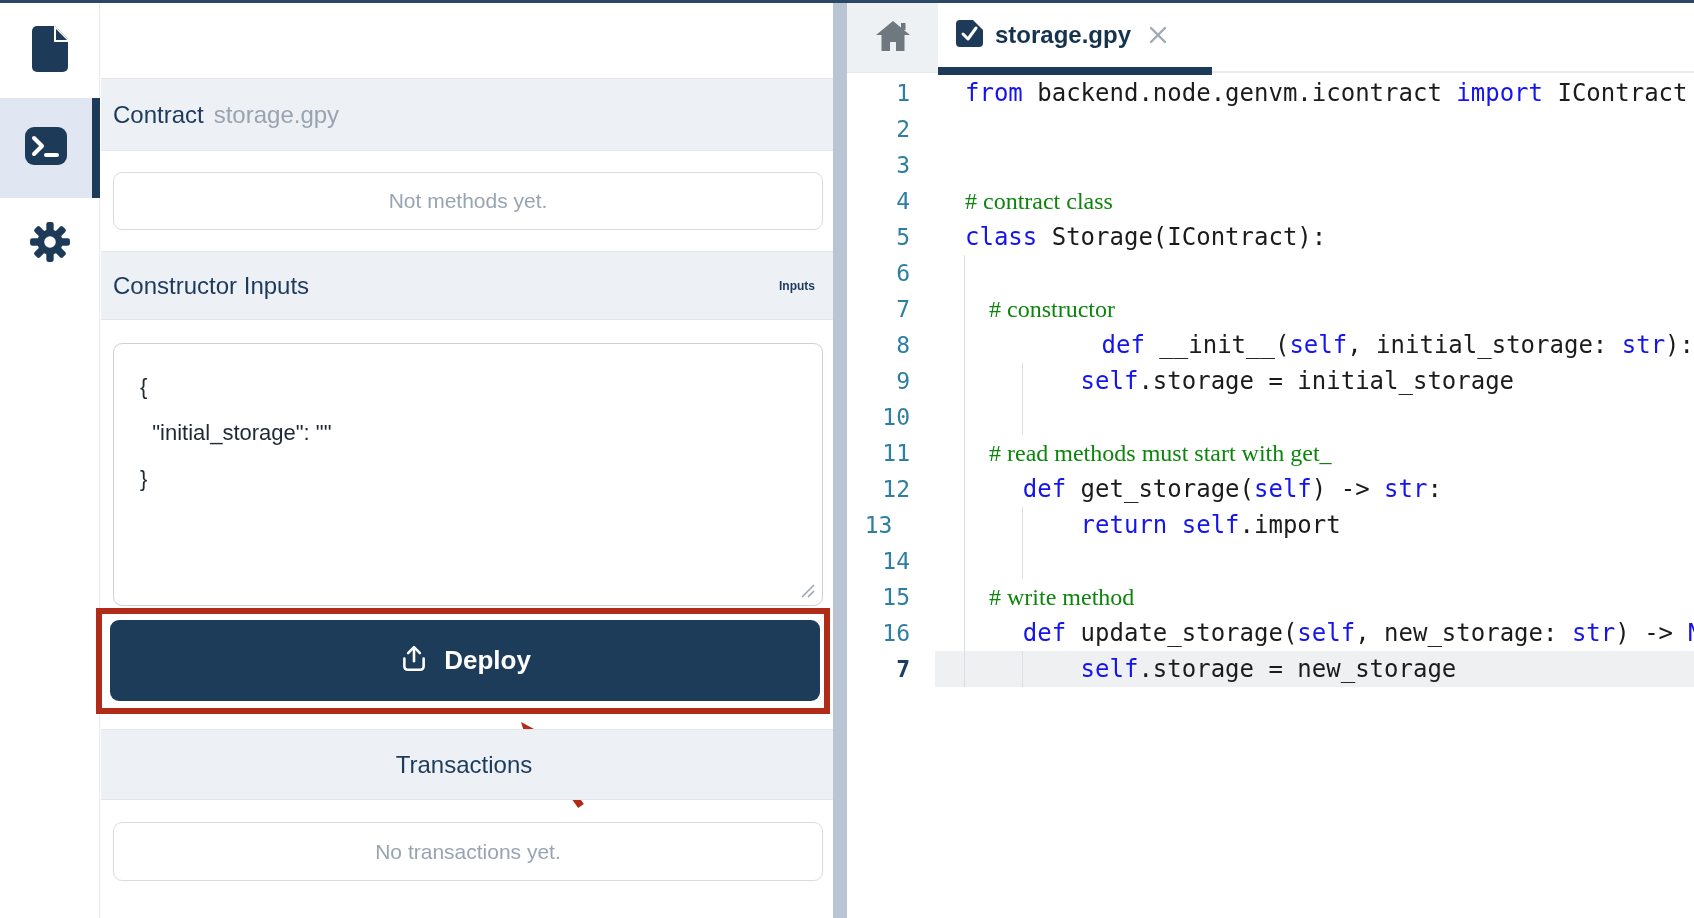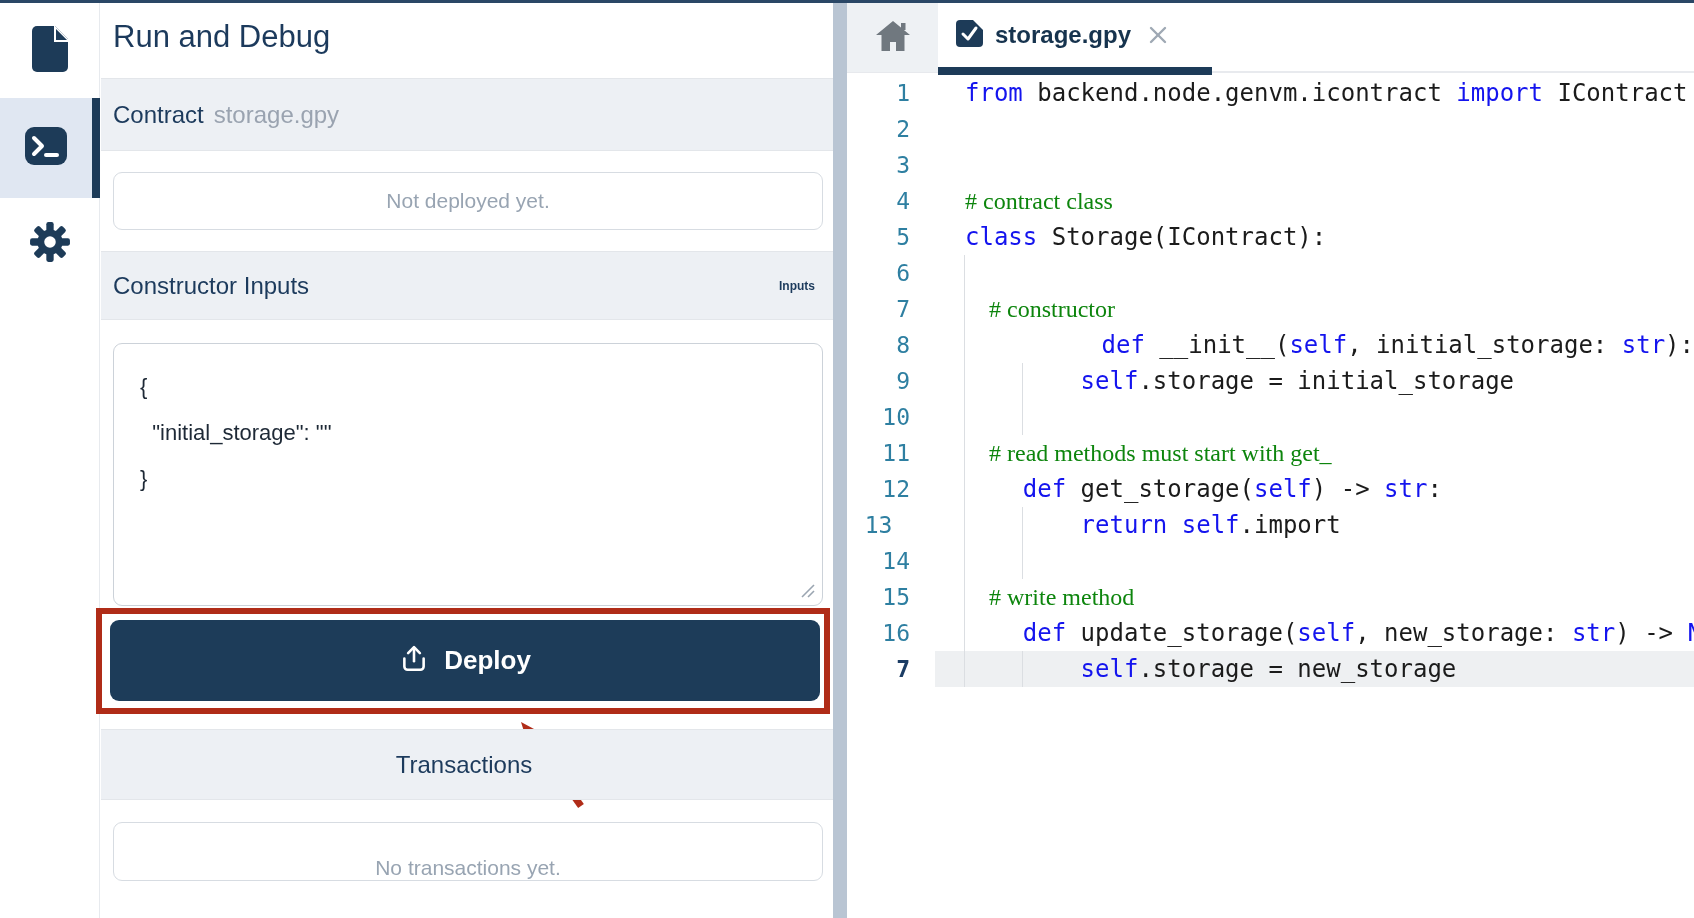--- a/index.html
+++ b/index.html
@@ -24,21 +24,21 @@
   .band-contract { top:75px; height:73px; }
   .band-constructor { top:248px; height:69px; justify-content:space-between; }
   .band-transactions { top:726px; height:71px;justify-content:center; }
   .band-label { font-size:24px; font-weight:500; color:#1c3a5c; }
   .band-file { font-size:24px; color:#9aa3b0; margin-left:10px; font-weight:400; }
   .band-badge { font-size:12px; font-weight:700; color:#1c3a5c; }
   .placeholder-box { position:absolute; left:12px; width:710px; border:1.5px solid #d7dce2;
                      border-radius:9px; background:#fff; display:flex; align-items:center;
                      justify-content:center; font-size:21px; color:#98a4b2; }
   .box-deployed { top:169px; height:58px; }
-  .box-transactions { top:819px; height:59px;align-items:flex-end; }
+  .box-transactions { top:819px; height:59px; }
   .json-input { position:absolute; left:12px; top:340px; width:710px; height:263px;
                 border:1.5px solid #ccd2d9; border-radius:9px; resize:none; outline:none;
                 font-family:"Liberation Sans", sans-serif; font-size:22px; line-height:46px;
                 color:#1e2936; padding:20px 26px; white-space:pre; overflow:hidden; background:#fff; }
   .grip { position:absolute; left:698px; top:579px; }
   .red-box { position:absolute; left:-5px; top:605px; width:734px; height:106px;
              border:6px solid #b02c18; }
   .deploy-btn { position:absolute; left:9px; top:617px; width:710px; height:81px;
                 background:#1d3c59; border:none; border-radius:9px; display:flex;
                 align-items:center; justify-content:center; gap:15px; cursor:pointer; }
@@ -116,29 +116,28 @@
             <rect x="16.5" y="29" width="7" height="10" rx="2" transform="rotate(135 20 20)"></rect>
             <circle cx="20" cy="20" r="12"></circle>
           </g>
           <circle cx="20" cy="20" r="5.5" fill="#ffffff"></circle>
         </svg>
       </span>
     </div>
   </div>
 
   <div class="sidepanel">
-    <div class="panel-title">Run and Debug</div>
 
     <div class="band band-contract">
       <span class="band-label">Contract</span>
       <span class="band-file">storage.gpy</span>
     </div>
 
     <div class="placeholder-box box-deployed">
-      <span>Not deployed yet.</span>
+      <span>Not methods yet.</span>
     </div>
 
     <div class="band band-constructor">
       <span class="band-label">Constructor Inputs</span>
       <span class="band-badge">Inputs</span>
     </div>
 
     <textarea class="json-input" spellcheck="false" style="">{
   "initial_storage": ""
 }</textarea>

